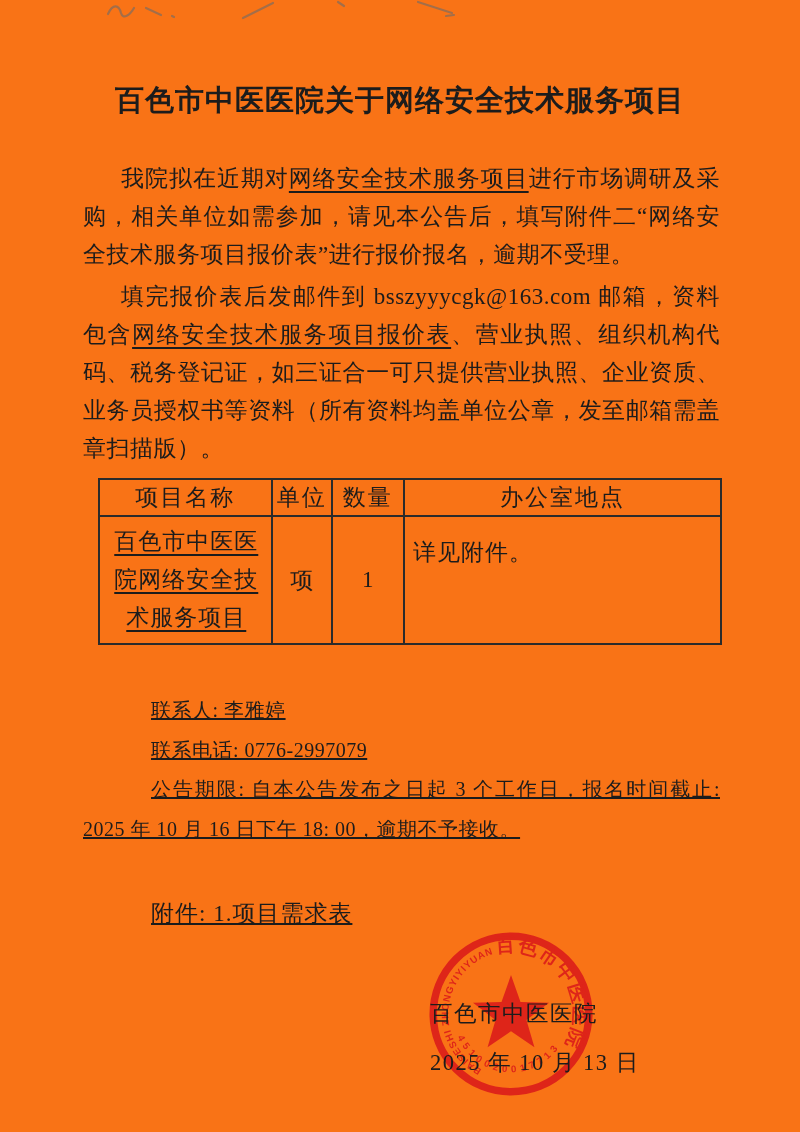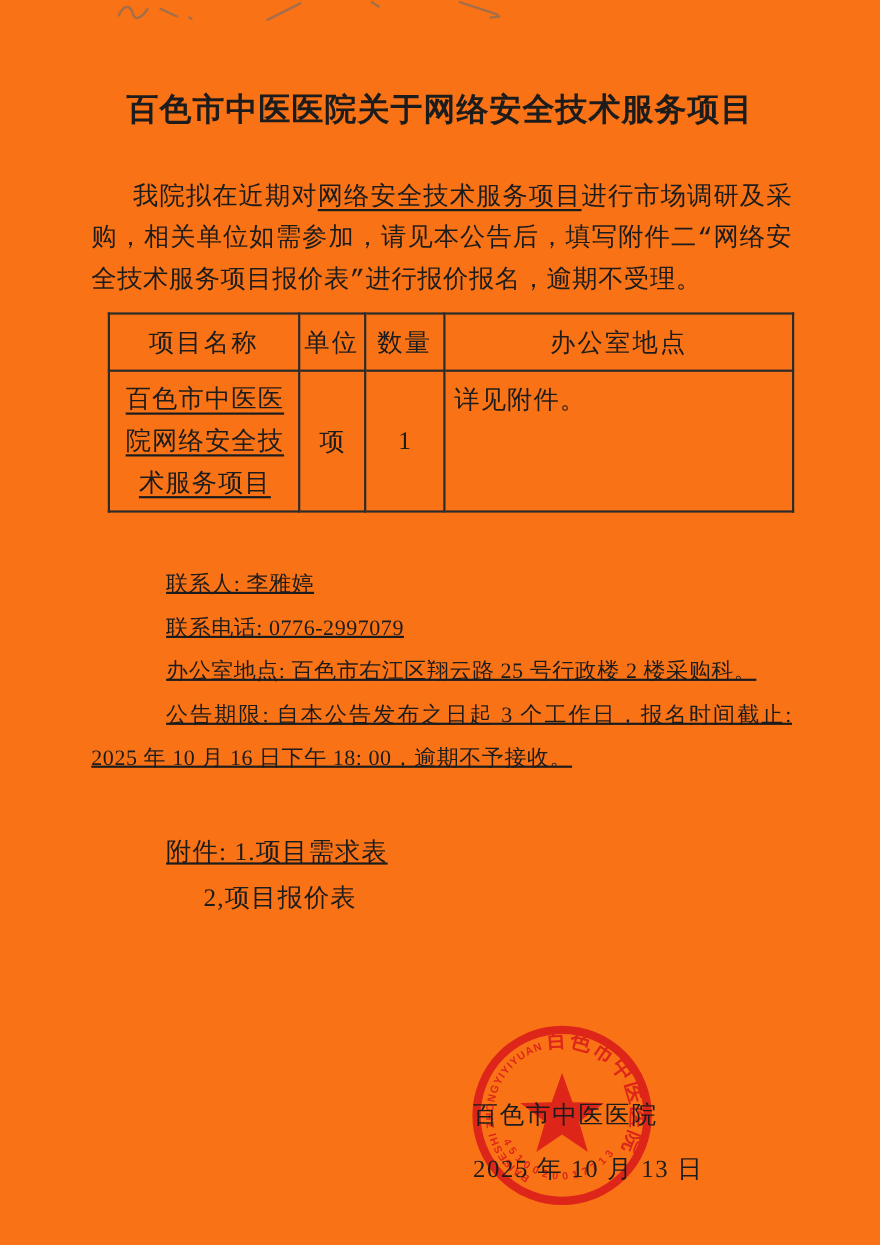--- a/index.html
+++ b/index.html
@@ -25,54 +25,53 @@
   }
 
   .body-col { padding: 0 80px 0 83px; }
 
   .para {
     font-size: 23px;
     line-height: 38px;
     text-align: justify;
     text-indent: 38px;
     letter-spacing: 0.5px;
-    font-family: Liberation Mono, monospace;
   }
   .para-1 { margin-top: 40px; }
   .para-2 { margin-top: 4px; }
   .u { text-decoration: underline; text-underline-offset: 5px; text-decoration-thickness: 1.5px; }
 
   table.req-table {
     margin-top: 10px;
     margin-left: 15px;
     width: 624px;
     border-collapse: collapse;
     table-layout: fixed;
   }
   .req-table th, .req-table td {
     border: 2px solid #2b2b2b;
     font-size: 23px;
     font-weight: normal;
   }
-  .req-table th { height: 52px; text-align: center; letter-spacing: 2px; margin-left: 24px; }
+  .req-table th { height: 37px; text-align: center; letter-spacing: 2px; margin-left: 24px; }
   .col-name { width: 172px; }
   .col-unit { width: 60px; }
   .col-qty  { width: 72px; }
   .col-spec { width: 316px; }
   .cell-name {
     height: 110px;
     padding: 6px 6px 6px 8px;
     vertical-align: middle;
     line-height: 38px;
     letter-spacing: 1px;
     text-align: center;
   }
   .cell-name span { text-decoration: underline; text-underline-offset: 5px; text-decoration-thickness: 1.5px; }
   .cell-center { text-align: center; vertical-align: middle; }
-  .cell-spec { vertical-align: top; padding: 10px 8px; letter-spacing: 1px; }
+  .cell-spec { vertical-align: top; padding: 20px 8px; letter-spacing: 1px; }
 
   .contact-block { margin-top: 46px; font-size: 20px; line-height: 39.5px; letter-spacing: 0.5px; text-decoration: underline; }
   .contact-line { padding-left: 68px; }
   .contact-wrap { text-indent: 68px; text-align: justify; }
 
   .attach-block { margin-top: 44px; font-size: 23px; line-height: 42px; letter-spacing: 1px; }
   .attach-line-1 { padding-left: 68px; text-decoration: underline; }
   .attach-line-2 { padding-left: 102px; }
 
   .signature {
@@ -109,20 +108,21 @@
   </svg>
 
   <div class="doc-title">
     <div>百色市中医医院关于网络安全技术服务项目</div>
   </div>
 
   <div class="body-col">
 
     <p class="para para-1"><span>我院拟在近期对</span><span class="u">网络安全技术服务项目</span><span>进行市场调研及采购，相关单位如需参加，请见本公告后，填写附件二“网络安全技术服务项目报价表”进行报价报名，逾期不受理。</span></p>
 
+    <p class="para para-2"><span>填完报价表后发邮件到 bsszyyycgk@163.com 邮箱，资料包含</span><span class="u">网络安全技术服务项目报价表</span><span>、营业执照、组织机构代码、税务登记证，如三证合一可只提供营业执照、企业资质、业务员授权书等资料（所有资料均盖单位公章，发至邮箱需盖章扫描版）。</span></p>
 
     <table class="req-table">
       <colgroup>
         <col class="col-name">
           <col class="col-unit">
           <col class="col-qty">
           <col class="col-spec">
       </colgroup>
       <thead>
         <tr>
@@ -140,27 +140,25 @@
           <td class="cell-center">项</td>
           <td class="cell-center">1</td>
           <td class="cell-spec">详见附件。</td>
         </tr>
       </tbody>
     </table>
 
     <div class="contact-block">
       <div class="contact-line">联系人: 李雅婷</div>
       <div class="contact-line">联系电话: 0776-2997079</div>
-      <div class="contact-line">办公室地点: 百色市右江区翔云路 25 号行政楼 2 楼采购科。</div>
       <div class="contact-wrap">公告期限: 自本公告发布之日起 3 个工作日，报名时间截止: 2025 年 10 月 16 日下午 18: 00，逾期不予接收。</div>
     </div>
 
     <div class="attach-block">
       <div class="attach-line-1">附件: 1.项目需求表</div>
-      <div class="attach-line-2">2,项目报价表</div>
     </div>
 
   </div>
 
   <svg class="stamp" viewBox="0 0 200 200">
     <defs>
       <path id="arcPath" d="M 100,158 A 58,58 0 0 1 42,100 A 58,58 0 0 1 100,42 A 58,58 0 0 1 158,100 A 58,58 0 0 1 100,158"></path>
       <path id="botPath" d="M 46,100 A 54,54 0 0 0 100,154 A 54,54 0 0 0 154,100"></path>
     </defs>
     <circle cx="100" cy="100" r="72" fill="none" stroke="#dc1f1a" stroke-width="7"></circle>

